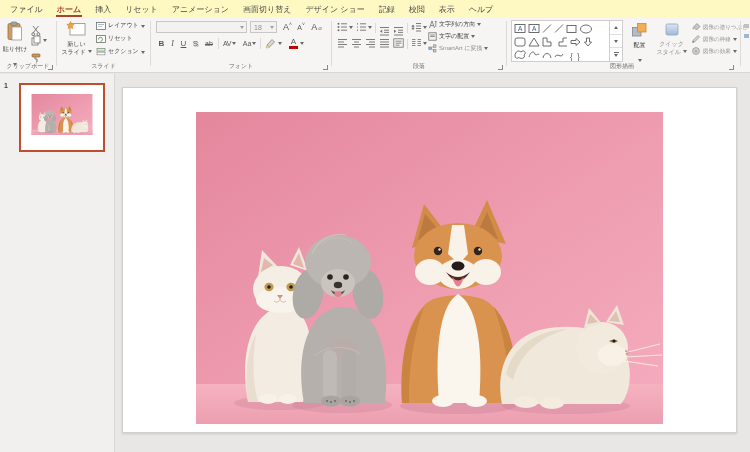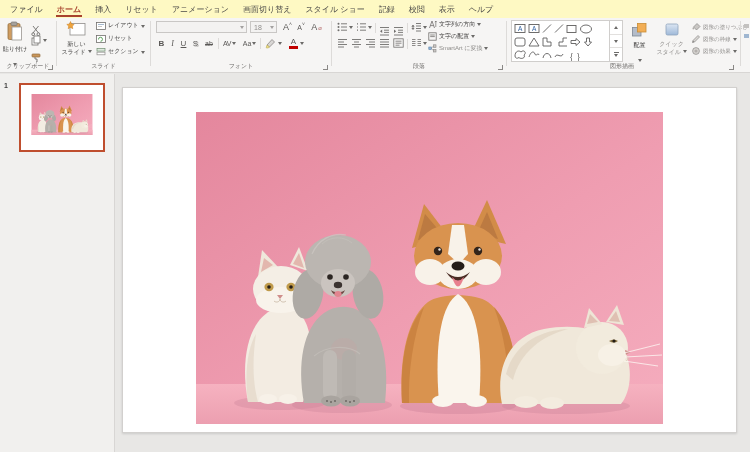--- a/index.html
+++ b/index.html
@@ -47,21 +47,21 @@
   <div class="menubar">
     <div class="mtab">ファイル</div>
     <div class="mtab active">
         <span>ホーム</span>
         <span class="ul"></span>
       </div>
     <div class="mtab">挿入</div>
     <div class="mtab">リセット</div>
     <div class="mtab">アニメーション</div>
     <div class="mtab">画面切り替え</div>
-    <div class="mtab">スタイル ショー</div>
+    <div class="mtab">デザイン ショー</div>
     <div class="mtab">記録</div>
     <div class="mtab">校閲</div>
     <div class="mtab">表示</div>
     <div class="mtab">ヘルプ</div>
   </div>
 
   <div class="ribbon">
 
     <div class="group" style="left:0;width:56px;">
       <div class="abs" style="left:2px;top:2px;width:26px;height:46px;text-align:center;">

